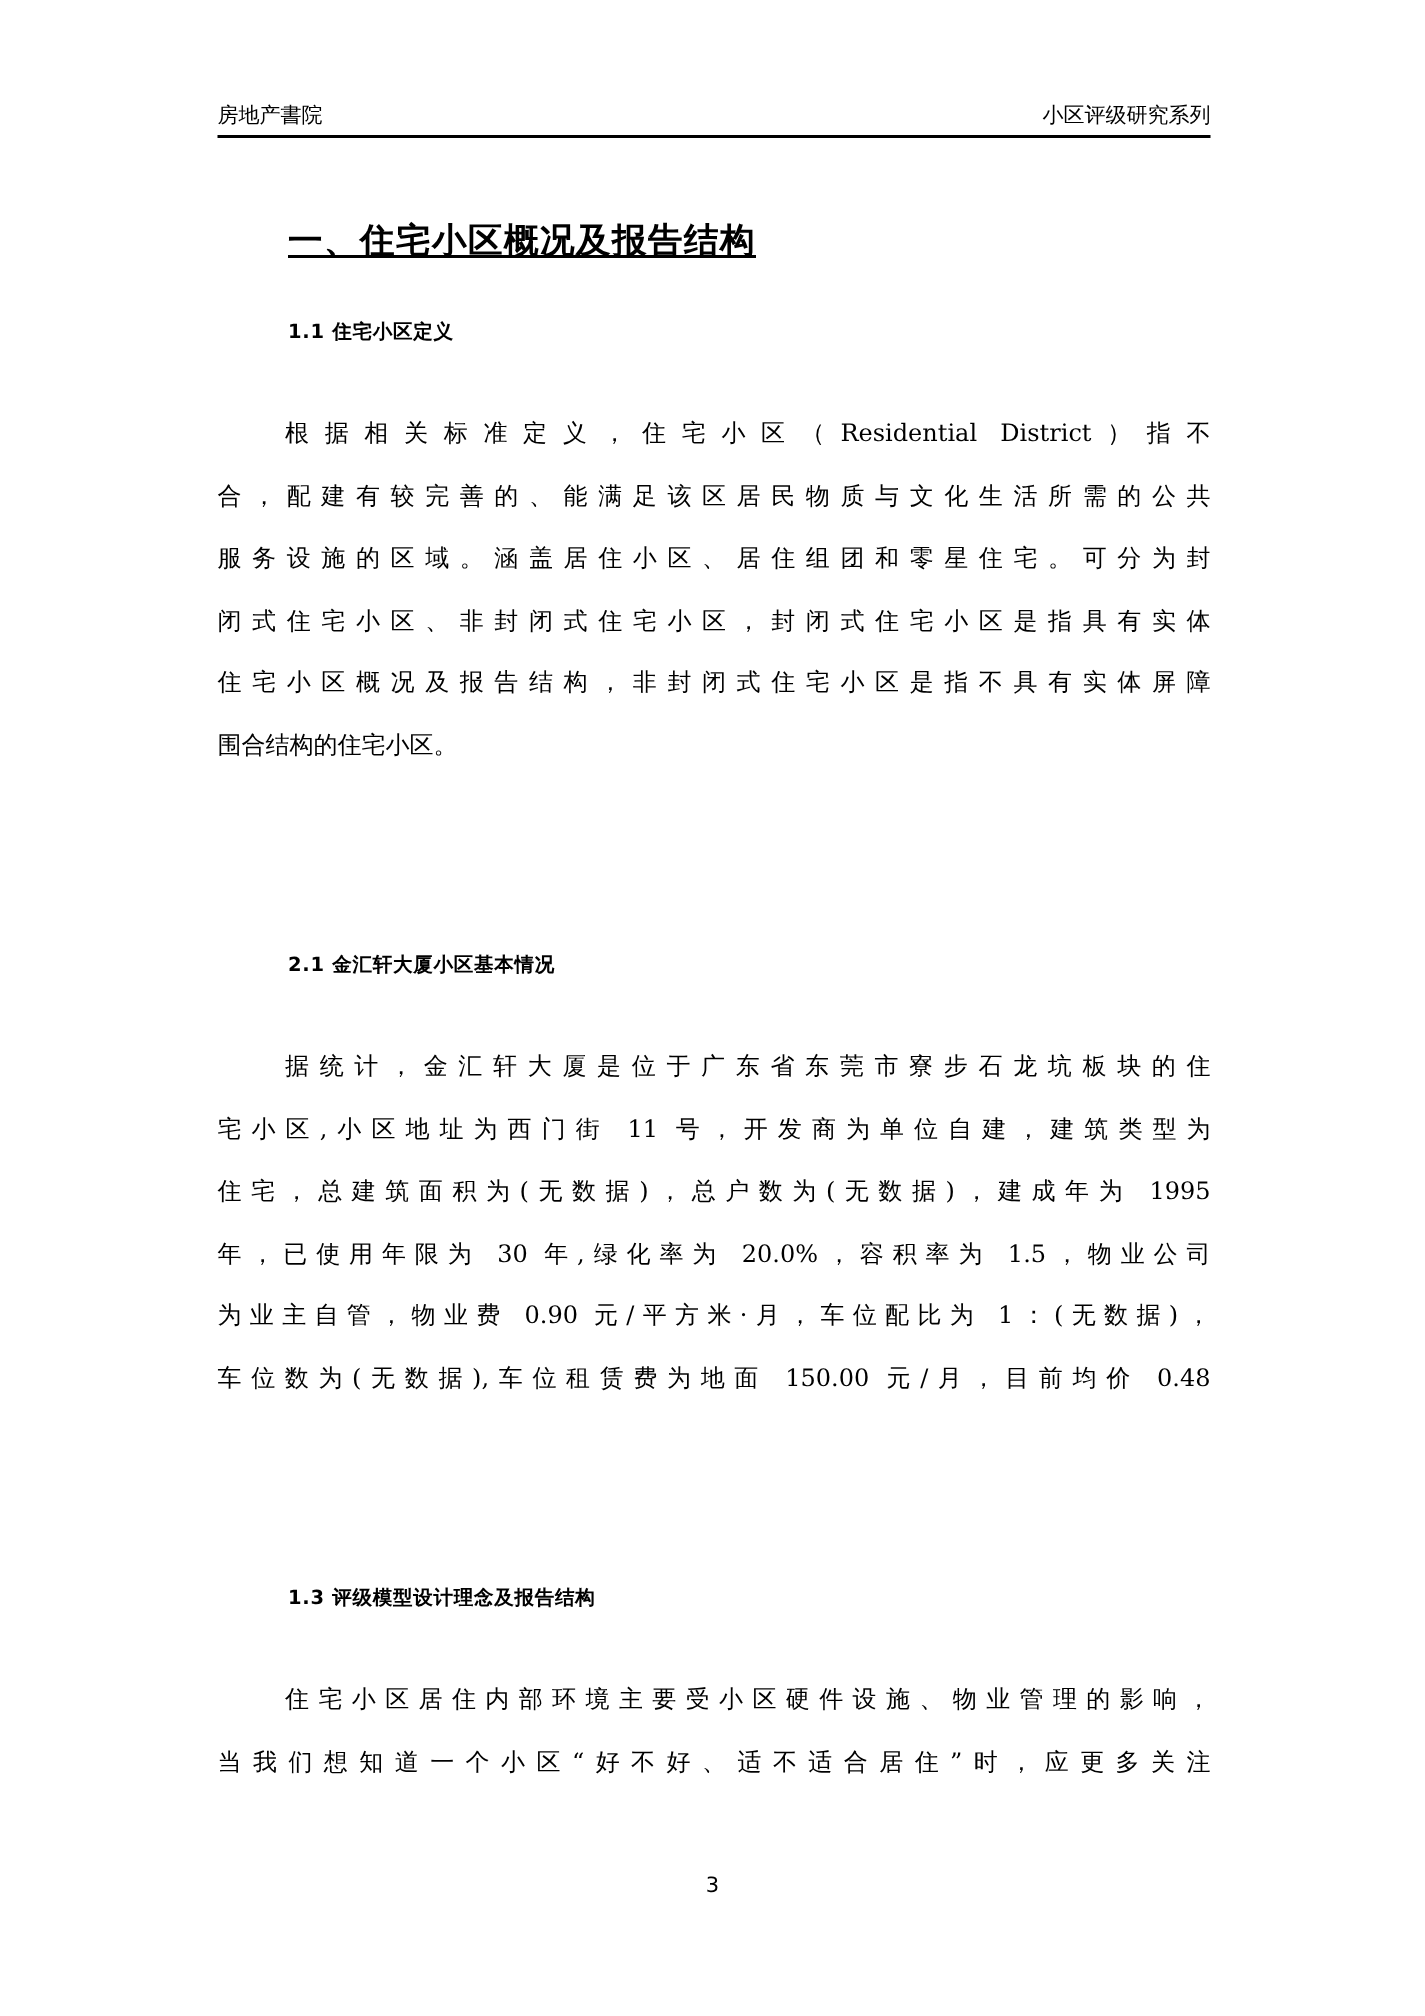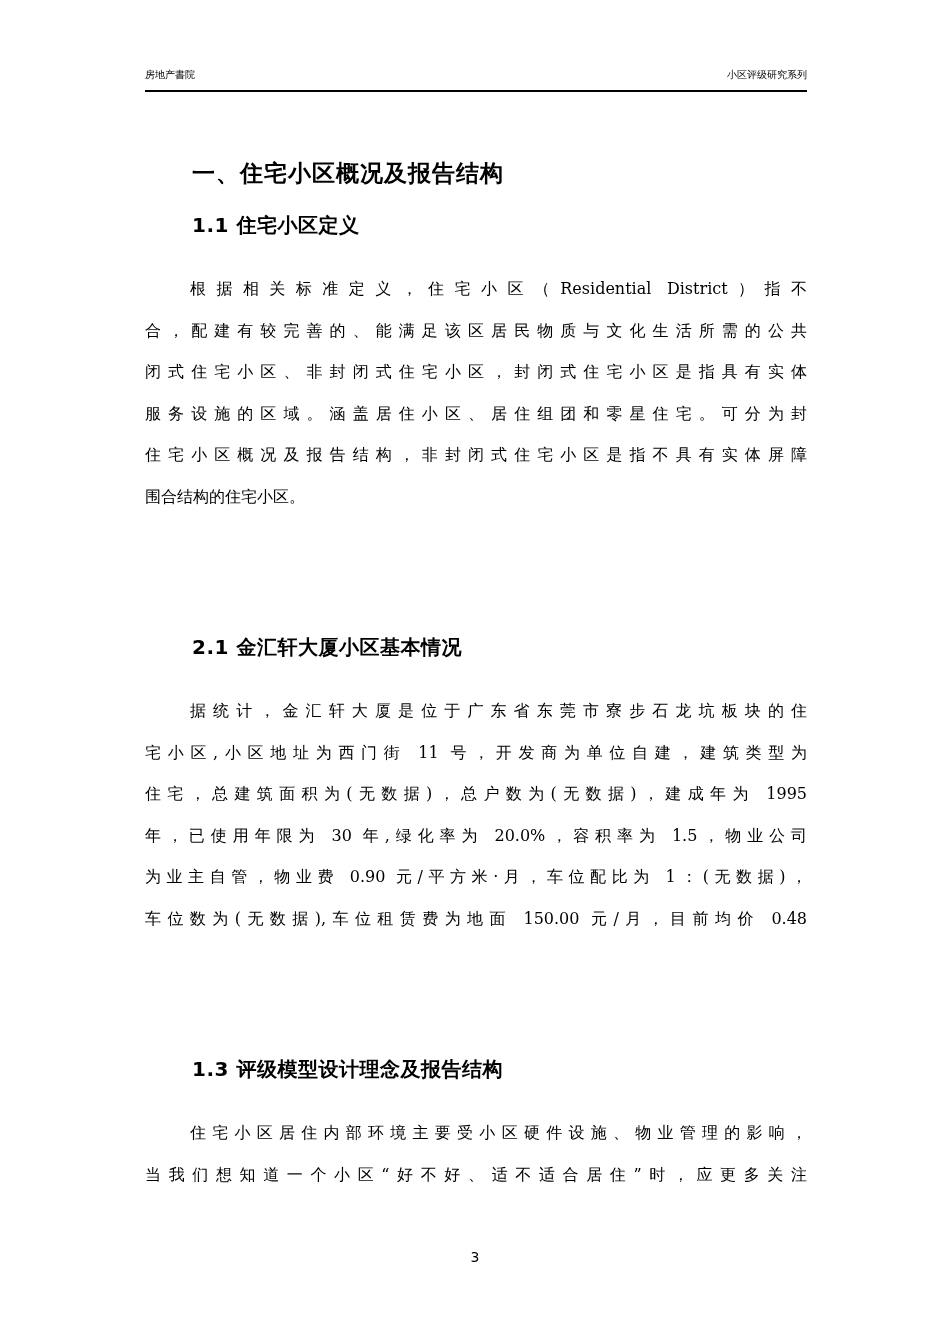--- a/index.html
+++ b/index.html
@@ -1,43 +1,43 @@
 <!DOCTYPE html>
 <html><head>
 <meta charset="utf-8">
 <style>
   html, body { margin:0; padding:0; background:#ffffff; }
   body { width:950px; height:1344px; position:relative; overflow:hidden; color:#000; }
-  .header { position:absolute; left:145px; top:66px; width:662px; height:24px; border-bottom:2.5px solid #000; font-family:"DejaVu Sans", sans-serif; font-size:10px; }
+  .header { position:absolute; left:145px; top:66px; width:662px; height:24px; border-bottom:2.5px solid #000; font-family:"DejaVu Sans", sans-serif; font-size:14px; }
   .header .left { position:absolute; left:0; top:2px; }
   .header .right { position:absolute; right:0; top:2px;text-align:right; }
-  .h1 { position:absolute; left:192px; top:158px; font-family:"DejaVu Sans", sans-serif; font-weight:bold; font-size:23px; letter-spacing:1px; }
-  .h2 { position:absolute; left:192px; font-family:"DejaVu Sans", sans-serif; font-weight:bold; font-size:20px; letter-spacing:0.5px; }
+  .h1 { position:absolute; left:192px; top:145px; font-family:"DejaVu Sans", sans-serif; font-weight:bold; font-size:23px; letter-spacing:1px;text-decoration:underline; }
+  .h2 { position:absolute; left:192px; font-family:"DejaVu Sans", sans-serif; font-weight:bold; font-size:13px; letter-spacing:0.5px; }
   .para { position:absolute; left:145px; width:662px; font-family:"DejaVu Serif", serif; font-size:16px; }
   .line { height:41.5px; line-height:41.5px; white-space:nowrap; overflow:visible; }
   .line.justify { text-align:justify; text-align-last:justify; }
   .indent { padding-left:45px; }
   .page-num { position:absolute; left:0; width:950px; top:1249px; text-align:center; font-family:"DejaVu Sans", sans-serif; font-size:14px; }
 </style>
 </head>
 <body>
 
 <div class="header">
   <span class="left">房地产書院</span>
   <span class="right">小区评级研究系列</span>
 </div>
 
 <div class="h1">一、住宅小区概况及报告结构</div>
 
 <div class="h2" style="top:212px;">1.1 住宅小区定义</div>
 <div class="para" style="top:268px;">
   <div class="line justify indent">根据相关标准定义，住宅小区（Residential District）指不</div>
   <div class="line justify">合，配建有较完善的、能满足该区居民物质与文化生活所需的公共</div>
+  <div class="line justify">服务设施的区域。涵盖居住小区、居住组团和零星住宅。可分为封</div>
   <div class="line justify">闭式住宅小区、非封闭式住宅小区，封闭式住宅小区是指具有实体</div>
-  <div class="line justify">服务设施的区域。涵盖居住小区、居住组团和零星住宅。可分为封</div>
   <div class="line justify">住宅小区概况及报告结构，非封闭式住宅小区是指不具有实体屏障</div>
   <div class="line">围合结构的住宅小区。</div>
 </div>
 
 <div class="h2" style="top:634px;">2.1 金汇轩大厦小区基本情况</div>
 <div class="para" style="top:690px;">
   <div class="line justify indent">据统计，金汇轩大厦是位于广东省东莞市寮步石龙坑板块的住</div>
   <div class="line justify">宅小区,小区地址为西门街 11 号，开发商为单位自建，建筑类型为</div>
   <div class="line justify">住宅，总建筑面积为(无数据)，总户数为(无数据)，建成年为 1995</div>
   <div class="line justify">年，已使用年限为 30 年,绿化率为 20.0%，容积率为 1.5，物业公司</div>

